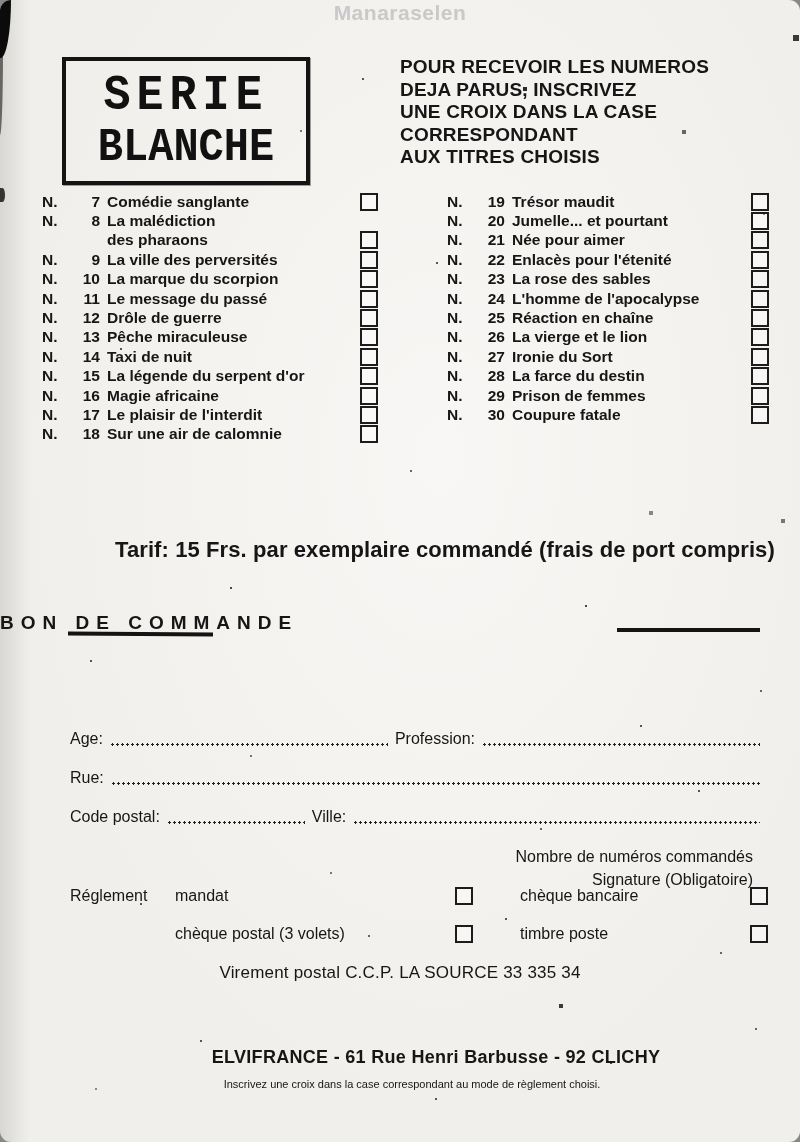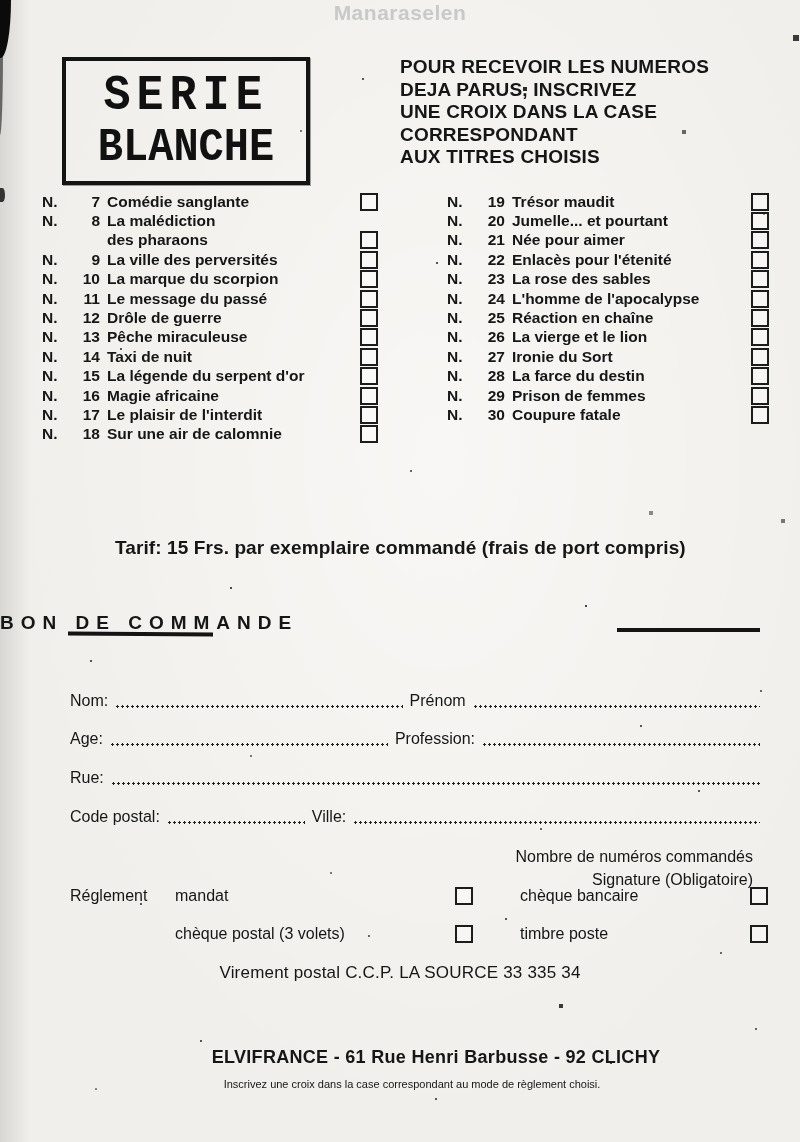--- a/index.html
+++ b/index.html
@@ -2,21 +2,21 @@
 <html><head>
 <meta charset="utf-8">
 <style>
   html,body{margin:0;padding:0;background:#888;}
   .page{
     position:relative;width:800px;height:1142px;overflow:hidden;
     background:
       radial-gradient(ellipse at 55% 40%, rgba(255,255,255,0.5), rgba(0,0,0,0) 70%),
       linear-gradient(90deg, rgba(0,0,0,0.10), rgba(0,0,0,0) 30px),
       #f1efeb;
-    font-family:"Liberation Sans", sans-serif;color:#161616;
+    font-family:"Liberation Sans", sans-serif;color:#161616;border-radius:11px;
   }
   
   .edge-curve{position:absolute;left:0;top:0;width:11px;height:58px;background:#0b0b0b;
     border-bottom-right-radius:95% 100%;}
   .edge-line{position:absolute;left:0;top:50px;width:3px;height:85px;background:rgba(10,10,10,0.55);
     border-bottom-right-radius:100% 100%;}
   .edge-dot{position:absolute;left:0;top:188px;width:5px;height:14px;background:rgba(10,10,10,0.8);border-radius:0 60% 60% 0;}
   .speckles{position:absolute;left:0;top:0;width:2px;height:2px;
     box-shadow:
       524px 88px 0 1px #2a2a2a, 795px 37px 0 2px #3a3a3a, 362px 78px 0 0 #555,
@@ -45,21 +45,21 @@
   
   .col{position:absolute;top:192px;}
   .col-left{left:42px;width:336px;}
   .col-right{left:447px;width:322px;}
   .cat-row{display:flex;align-items:center;height:19.4px;font-size:15.5px;font-weight:bold;}
   .n-prefix{width:24px;flex:none;}
   .n-num{width:34px;flex:none;text-align:right;}
   .n-title{margin-left:7px;white-space:nowrap;}
   .checkbox{margin-left:auto;width:14px;height:14px;border:2px solid #1c1c1c;flex:none;background:rgba(255,255,255,0.4);}
   
-  .tarif{position:absolute;left:115px;top:537px;font-size:19px;font-weight:bold;letter-spacing:0.1px;}
+  .tarif{position:absolute;left:115px;top:537px;font-size:22px;font-weight:bold;letter-spacing:0.1px;}
   
   .bon-title{position:absolute;left:0;top:612px;width:100%;
     font-weight:bold;font-size:19px;letter-spacing:7px;}
   .rule{position:absolute;height:4px;background:#141414;}
   .rule-left{left:68px;top:632px;width:145px;transform:rotate(0.4deg);}
   .rule-right{left:617px;top:628px;width:143px;}
   
   .frow{position:absolute;left:70px;width:690px;display:flex;align-items:flex-end;
     font-size:16px;height:20px;line-height:20px;}
   .frow .lbl{white-space:nowrap;margin-right:7px;}
@@ -263,26 +263,20 @@
         <span class="checkbox"></span>
       </div>
     </div>
 
   <div class="tarif">Tarif: 15 Frs. par exemplaire commandé (frais de port compris)</div>
 
   <div class="bon-title">BON DE COMMANDE</div>
   <div class="rule rule-left"></div>
   <div class="rule rule-right"></div>
 
-  <div class="frow row-nom">
-    <span class="lbl">Nom:</span>
-    <span class="dots"></span>
-    <span class="lbl2">Prénom</span>
-    <span class="dots"></span>
-  </div>
 
   <div class="frow row-age">
     <span class="lbl">Age:</span>
     <span class="dots"></span>
     <span class="lbl2">Profession:</span>
     <span class="dots"></span>
   </div>
 
   <div class="frow row-rue">
     <span class="lbl">Rue:</span>

